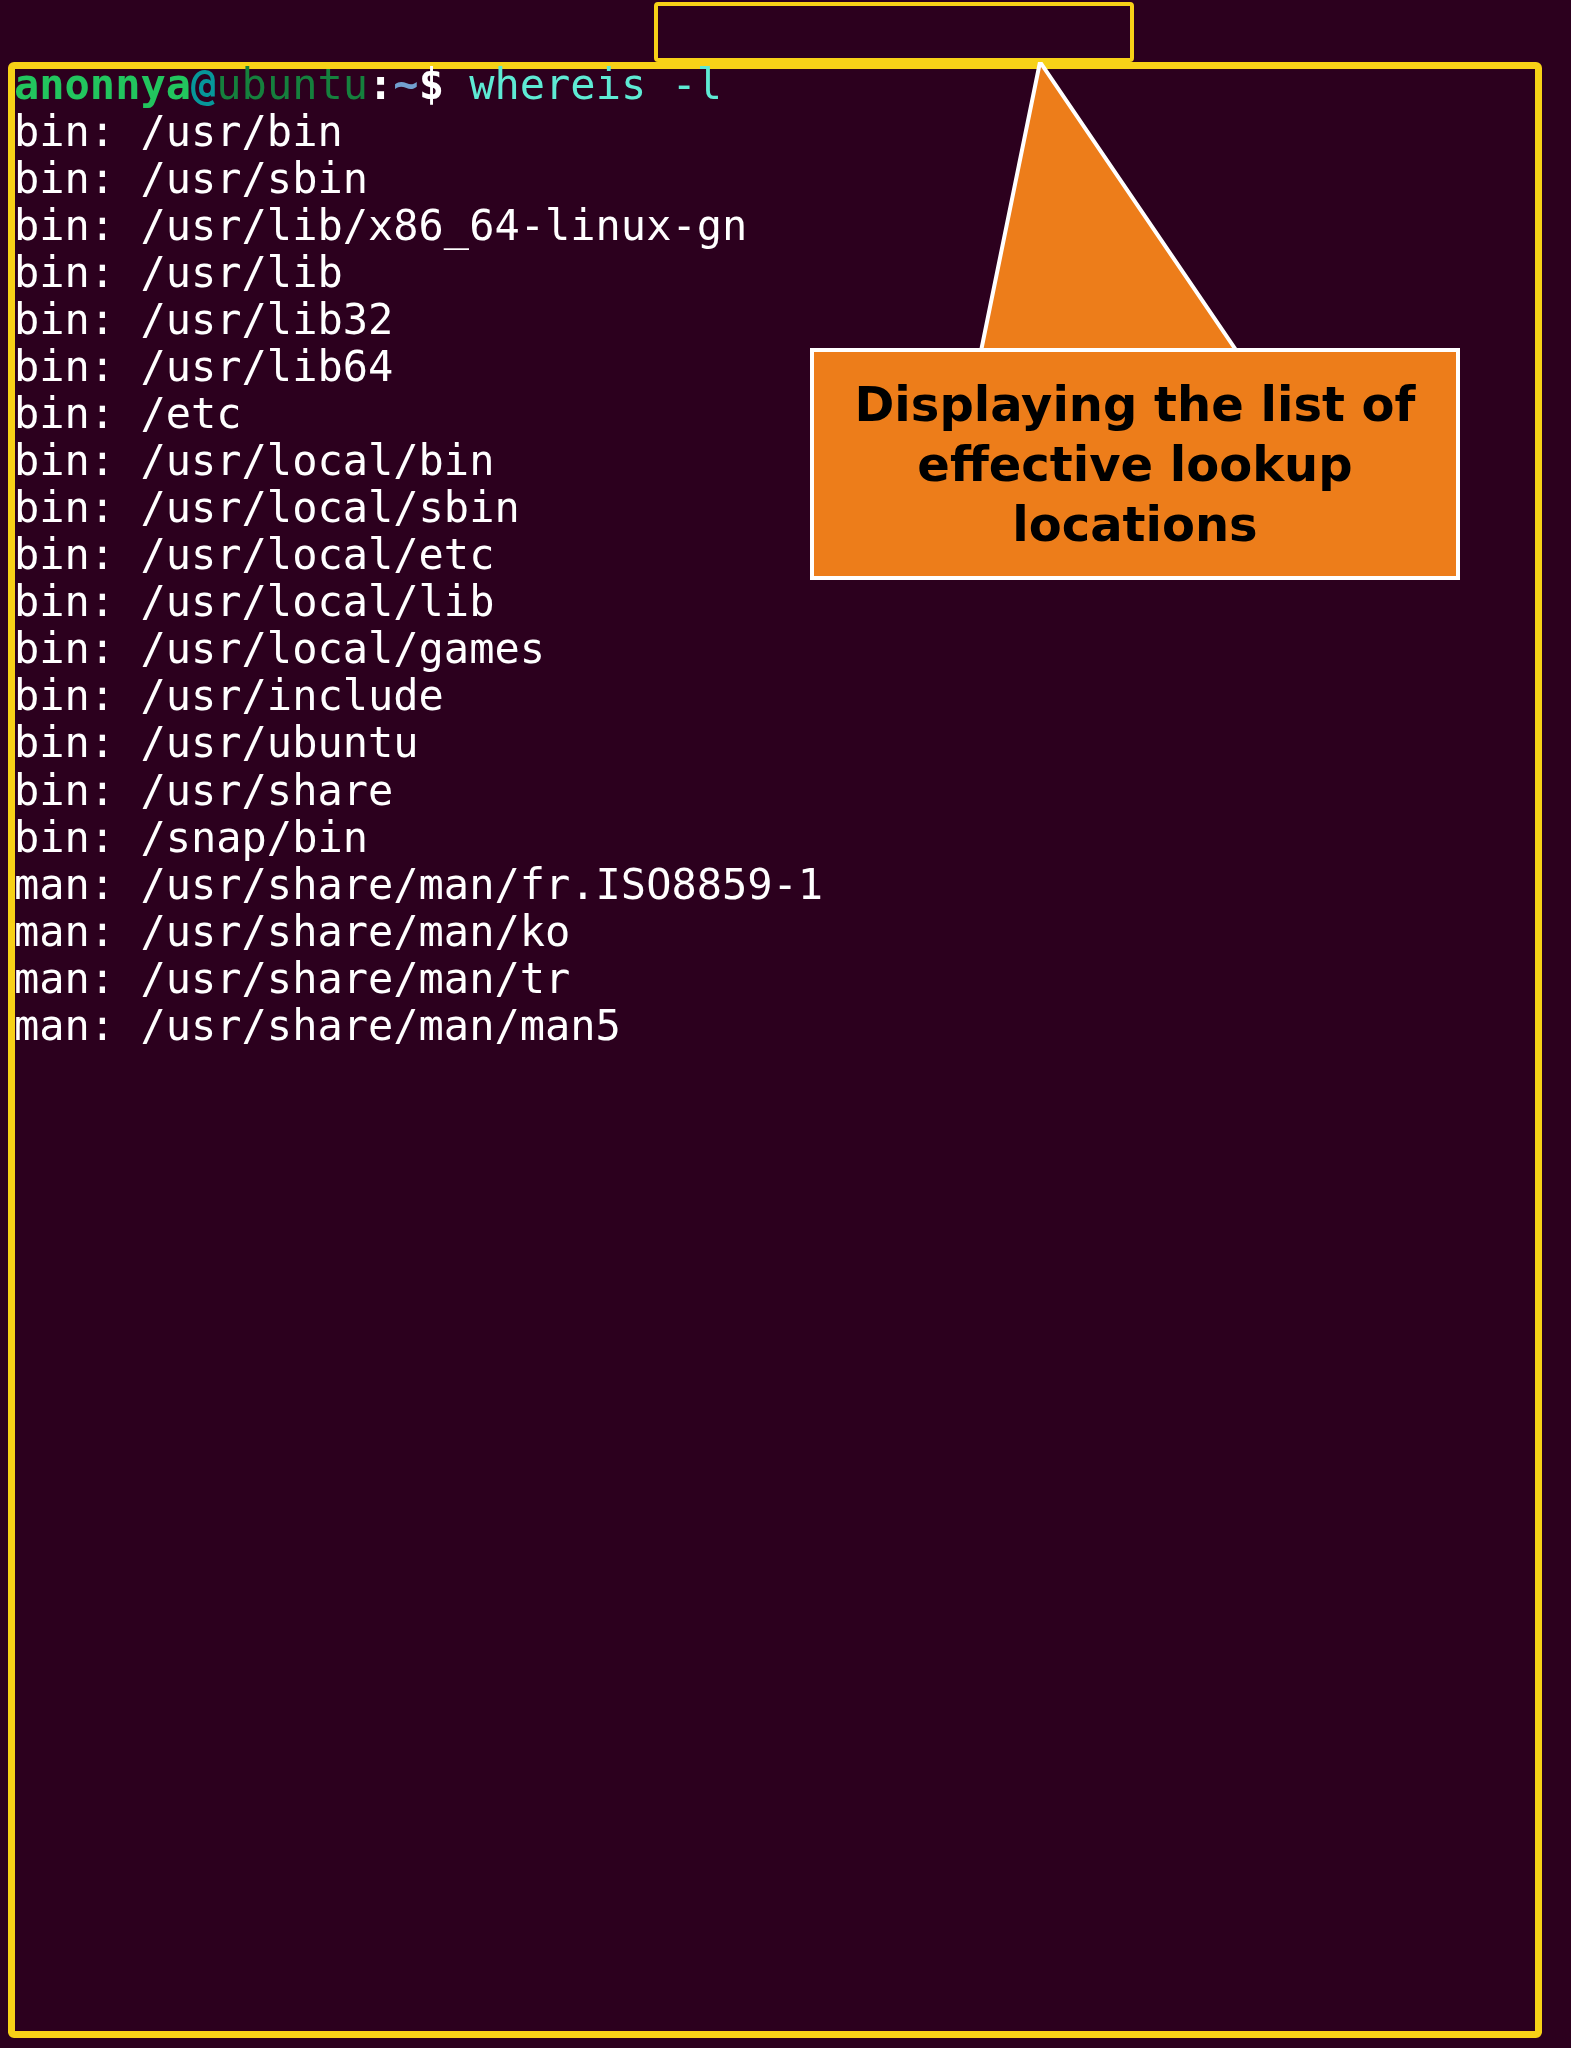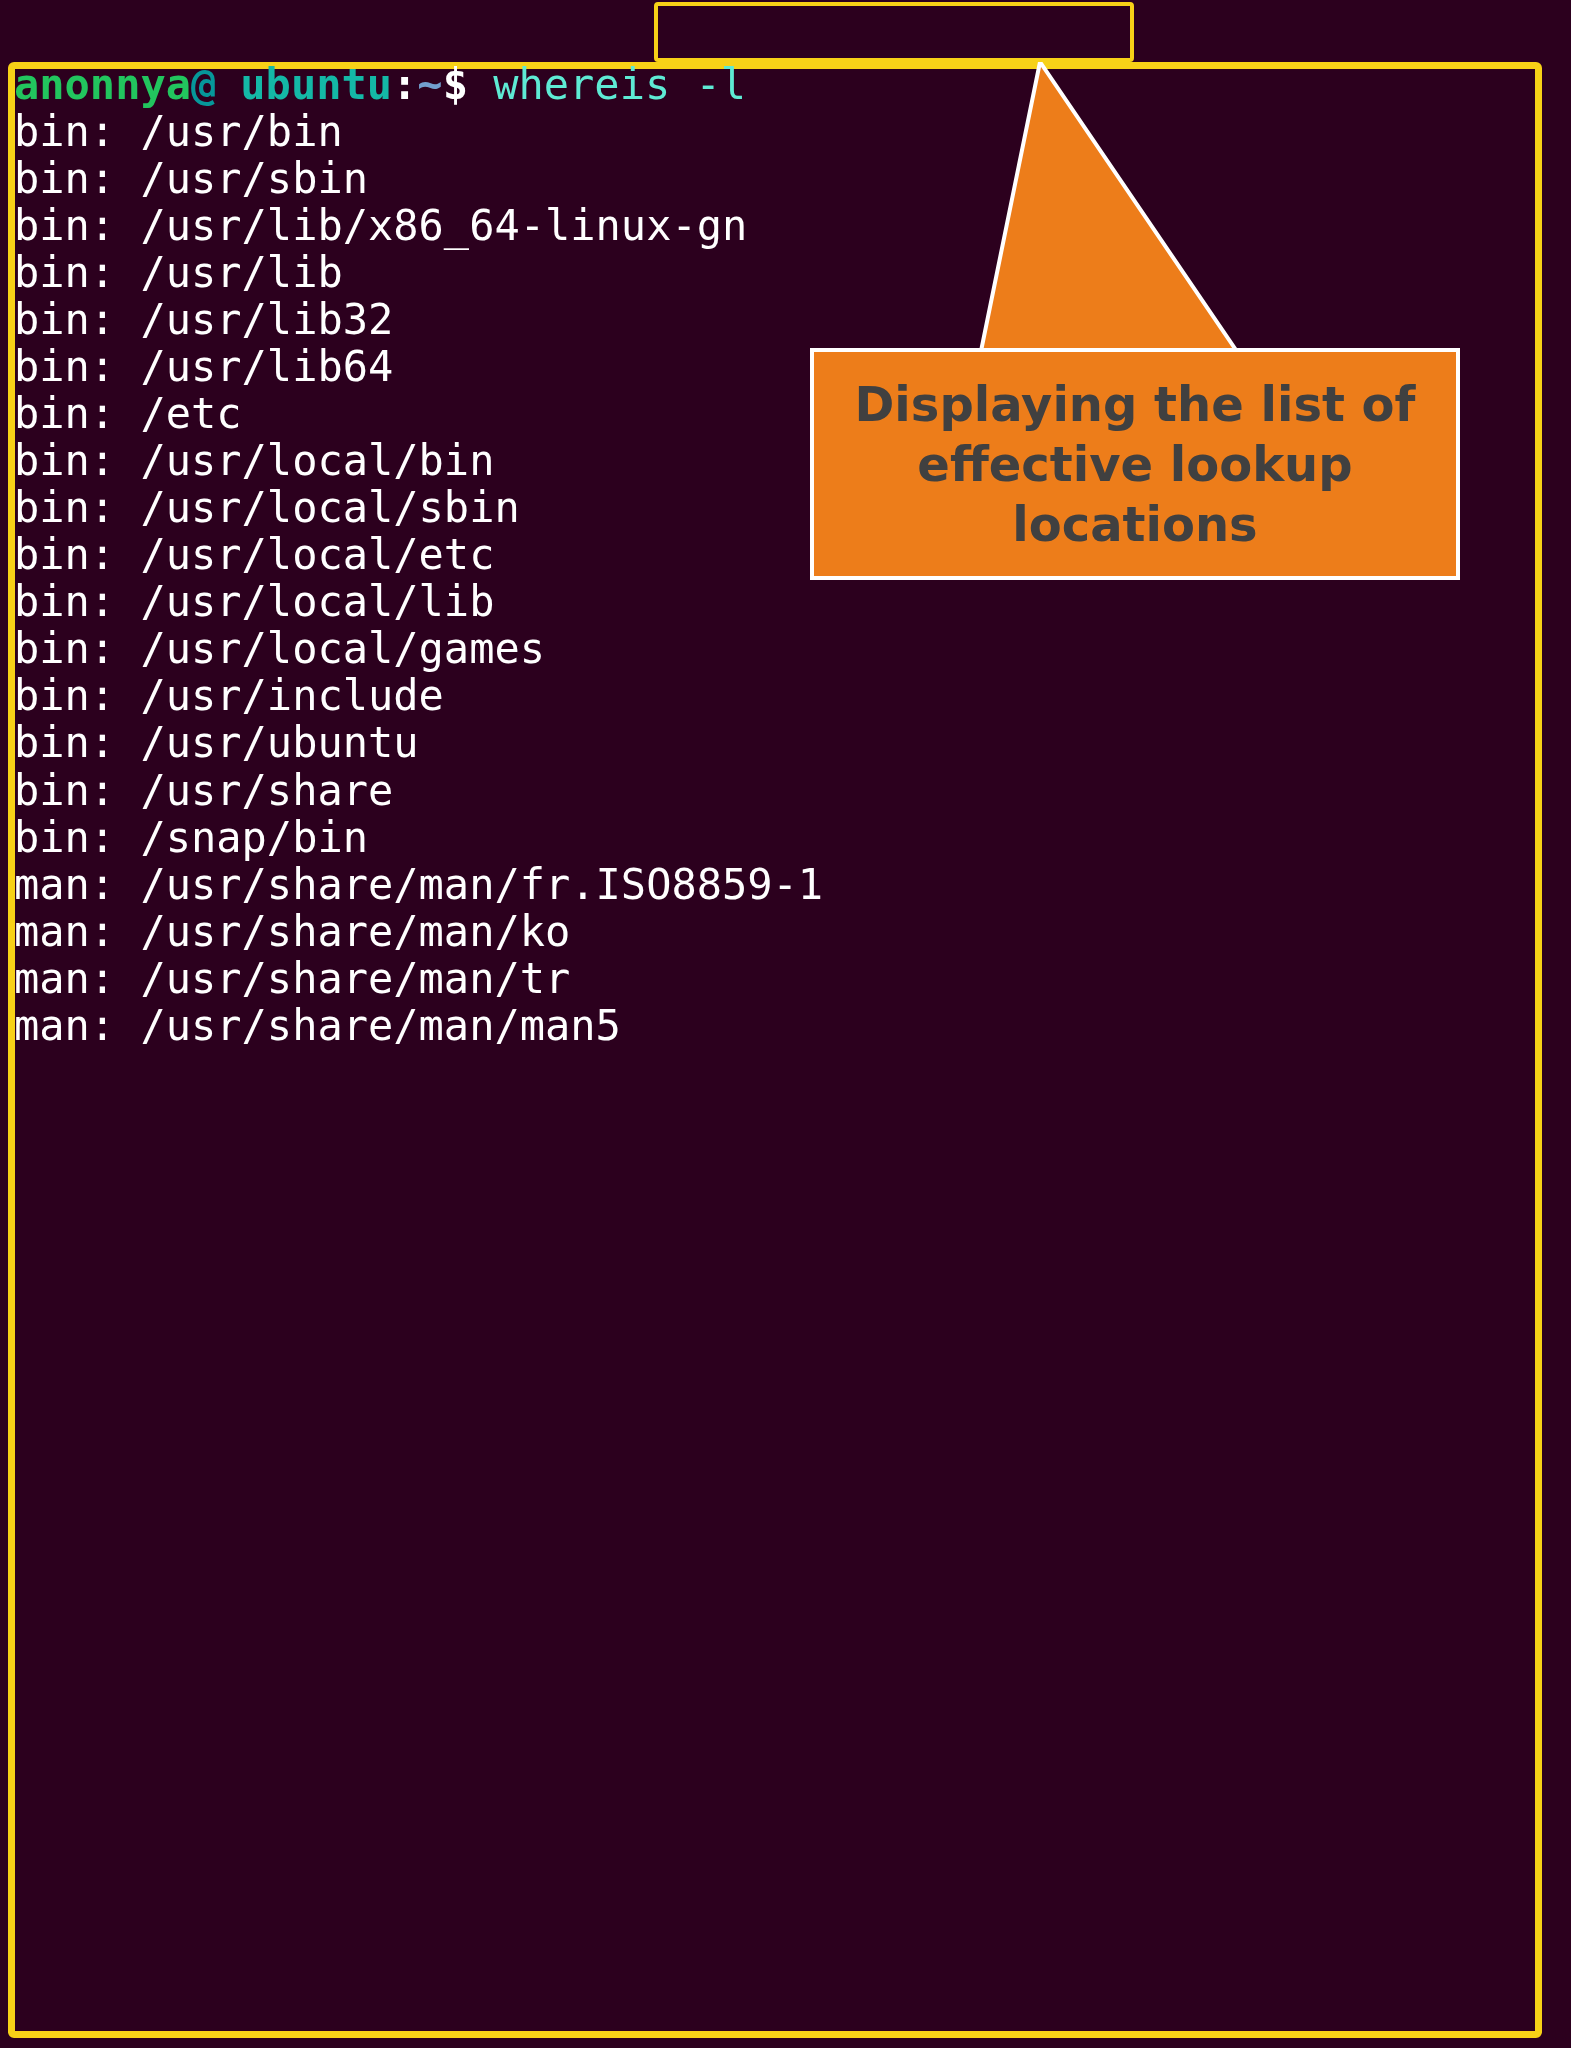--- a/index.html
+++ b/index.html
@@ -19,21 +19,21 @@
     overflow: hidden;
     box-sizing: border-box;
     padding: 0;
   }
   .line {
     white-space: pre;
     padding: 0 14px;
   }
   .prompt-user { color: #22c55e; font-weight: bold; }
   .prompt-at   { color: #06989a; font-weight: bold; }
-  .prompt-host { color: #14b8a6; font-weight: bold; padding-left: 24px; }
+  .prompt-host { color: #15803d; font-weight: normal; }
   .prompt-sep  { color: #ffffff; font-weight: bold; }
   .prompt-path { color: #729fcf; font-weight: bold; }
   .prompt-dollar { color: #ffffff; font-weight: bold; }
   .cmd { color: #5eead4; }
   .output { color: #ffffff; }
 
   
   .cmd-highlight {
     position: absolute;
     border: 4px solid #f7d117;
@@ -60,21 +60,21 @@
   }
 
   
   .callout {
     position: absolute;
     top: 348px;
     left: 810px;
     width: 650px;
     background: #ed7d1a;
     border: 4px solid #ffffff;
-    color: #404040;
+    color: #000000;
     font-family: "DejaVu Sans", Arial, sans-serif;
     font-size: 48px;
     font-weight: bold;
     text-align: center;
     padding: 22px 20px;
     line-height: 1.25;
     box-sizing: border-box;
     z-index: 5;
   }
   

